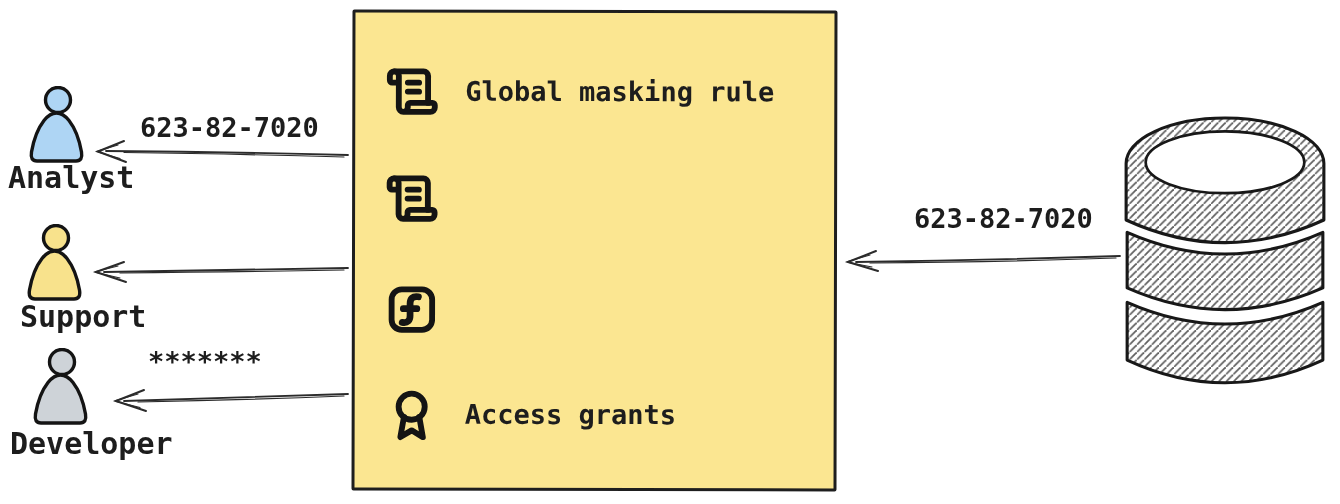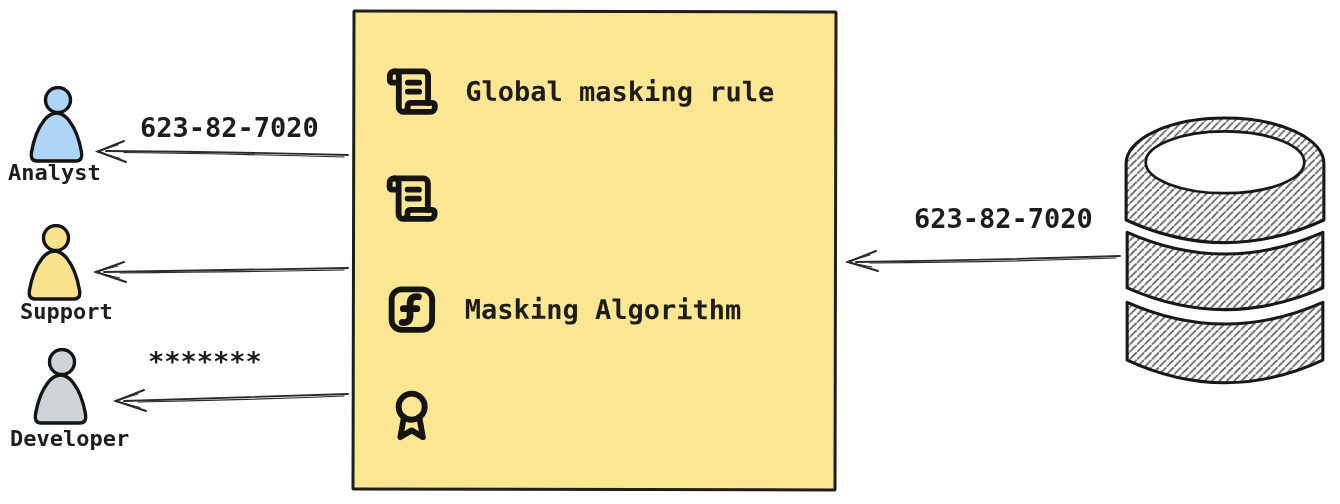--- a/index.html
+++ b/index.html
@@ -10,21 +10,21 @@
     overflow:hidden;
     font-family:"DejaVu Sans Mono","Liberation Mono",monospace;
     color:#1d1d1d;
   }
   .abs{position:absolute;}
   .mono{
     font-family:"DejaVu Sans Mono","Liberation Mono",monospace;
     font-weight:bold;color:#1d1d1d;white-space:nowrap;
   }
   .value-label{font-size:27px;text-align:left;}
-  .actor-label{font-size:22px;text-align:center;}
+  .actor-label{font-size:30px;text-align:center;}
   
   #masking-box{
     left:352px;top:10px;width:479px;height:475px;
     border:3px solid #1e1e1e;border-radius:2px;
     transform:rotate(0.12deg);
   }
   .box-row{position:absolute;left:0;width:100%;height:54px;}
   .box-row .row-icon{position:absolute;left:30px;top:0;width:54px;height:54px;}
   .box-row .row-label{position:absolute;left:110px;top:0;line-height:54px;font-size:27px;}
   #row-1{top:52px;} #row-2{top:159px;} #row-3{top:270px;} #row-4{top:375px;}
@@ -107,30 +107,30 @@
     </div>
 
     <div class="box-row" id="row-3">
       <svg class="row-icon" viewBox="0 0 24 24">
         <g class="icon-stroke">
           <rect x="3" y="3" width="18" height="18" rx="4.5" stroke-width="2.6"></rect>
           <path d="M14.9 6.3c-2.6-.5-3.7 1-3.7 3v5.4c0 2-1 3.5-3.5 3" stroke-width="3"></path>
           <path d="M8.2 11.6h6" stroke-width="3"></path>
         </g>
       </svg>
-      <div class="row-label mono">Masking Algorithm</div>
     </div>
 
     <div class="box-row" id="row-4">
       <svg class="row-icon" viewBox="0 0 24 24">
         <g class="icon-stroke" stroke-width="2.6">
           <circle cx="12" cy="8.5" r="5.8"></circle>
           <path d="M15.4 13 17 22l-5-3-5 3 1.6-9"></path>
         </g>
       </svg>
+      <div class="row-label mono">Access grants</div>
     </div>
   </div>
 
   <div class="abs mono value-label" style="left:914px;top:203px;width:186px">623-82-7020</div>
   <svg class="abs arrow" style="left:842px;top:246px" width="280" height="32" viewBox="0 0 280 32">
     <path d="M278 10 Q150 14 14 16" stroke-width="1.8"></path>
     <path d="M274 12 Q160 16 28 17" stroke-width="1.2"></path>
     <path d="M34 5 L6 16 L36 25" stroke-width="2"></path>
     <path d="M28 9 L4 16 L30 21" stroke-width="1.1"></path>
   </svg>

